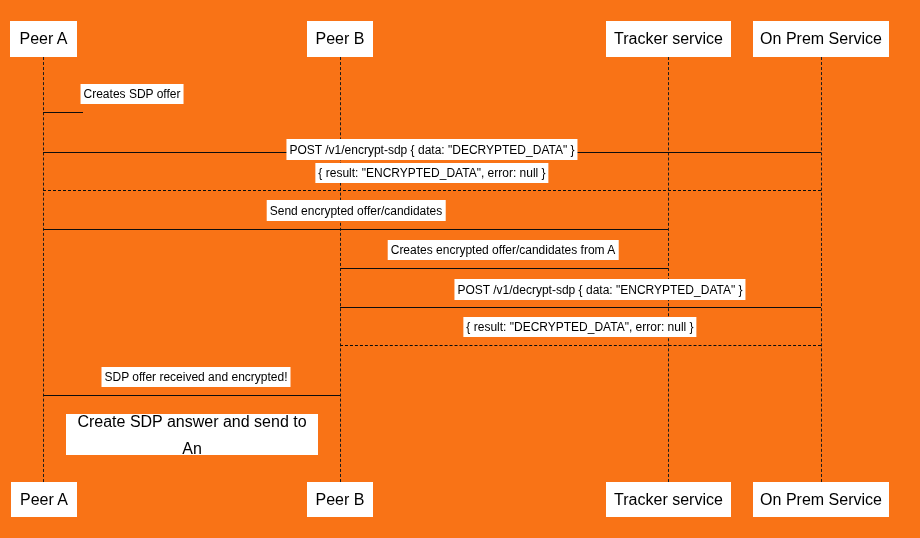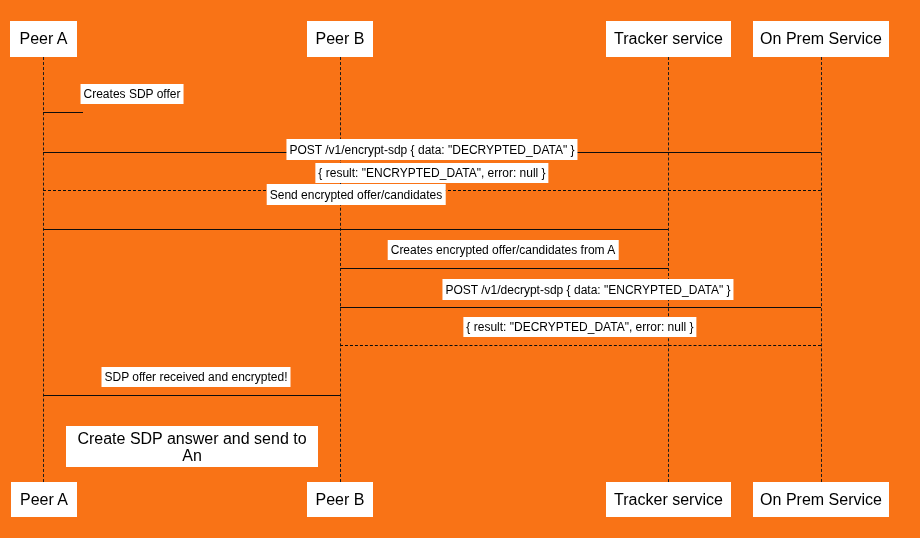--- a/index.html
+++ b/index.html
@@ -50,28 +50,27 @@
     align-items: center;
     justify-content: center;
     padding: 0 3px;
     box-sizing: border-box;
   }
   .note-box {
     position: absolute;
     background: #ffffff;
     color: #000000;
     font-size: 16px;
-    line-height: 17px;
+    line-height: 27px;
     display: flex;
     flex-direction: column;
     align-items: center;
     justify-content: center;
     text-align: center;
     box-sizing: border-box;
-    margin-top: 12px;
   }
 </style>
 </head>
 <body>
 
 <div id="diagram">
     <div class="lifeline" style="left: 43px; top: 57px; height: 425px;"></div>
     <div class="lifeline" style="left: 340px; top: 57px; height: 425px;"></div>
     <div class="lifeline" style="left: 668px; top: 57px; height: 425px;"></div>
     <div class="lifeline" style="left: 821px; top: 57px; height: 425px;"></div>
@@ -103,21 +102,21 @@
     </div>
     <div class="actor-box" style="left: 753px; top: 21px; width: 136px; height: 36px;">
       <span>On Prem Service</span>
     </div>
     <div class="actor-box" style="left: 753px; top: 482px; width: 136px; height: 35px;">
       <span>On Prem Service</span>
     </div>
     <div class="msg-label" style="left: 132px; top: 84px; height: 20px;">Creates SDP offer</div>
     <div class="msg-label" style="left: 432px; top: 139px; height: 21px;">POST /v1/encrypt-sdp { data: "DECRYPTED_DATA" }</div>
     <div class="msg-label" style="left: 432px; top: 163px; height: 20px;">{ result: "ENCRYPTED_DATA", error: null }</div>
-    <div class="msg-label" style="left: 356px; top: 184px; height: 21px;">Send encrypted offer/candidates</div>
+    <div class="msg-label" style="left: 356px; top: 200px; height: 21px;">Send encrypted offer/candidates</div>
     <div class="msg-label" style="left: 503px; top: 240px; height: 20px;">Creates encrypted offer/candidates from A</div>
-    <div class="msg-label" style="left: 588px; top: 279px; height: 21px;">POST /v1/decrypt-sdp { data: "ENCRYPTED_DATA" }</div>
+    <div class="msg-label" style="left: 600px; top: 279px; height: 21px;">POST /v1/decrypt-sdp { data: "ENCRYPTED_DATA" }</div>
     <div class="msg-label" style="left: 580px; top: 317px; height: 20px;">{ result: "DECRYPTED_DATA", error: null }</div>
     <div class="msg-label" style="left: 196px; top: 367px; height: 20px;">SDP offer received and encrypted!</div>
     <div class="note-box" style="left: 66px; top: 414px; width: 252px; height: 41px;">
       <div>Create SDP answer and send to An</div>
     </div>
   </div>
 
 </body></html>

